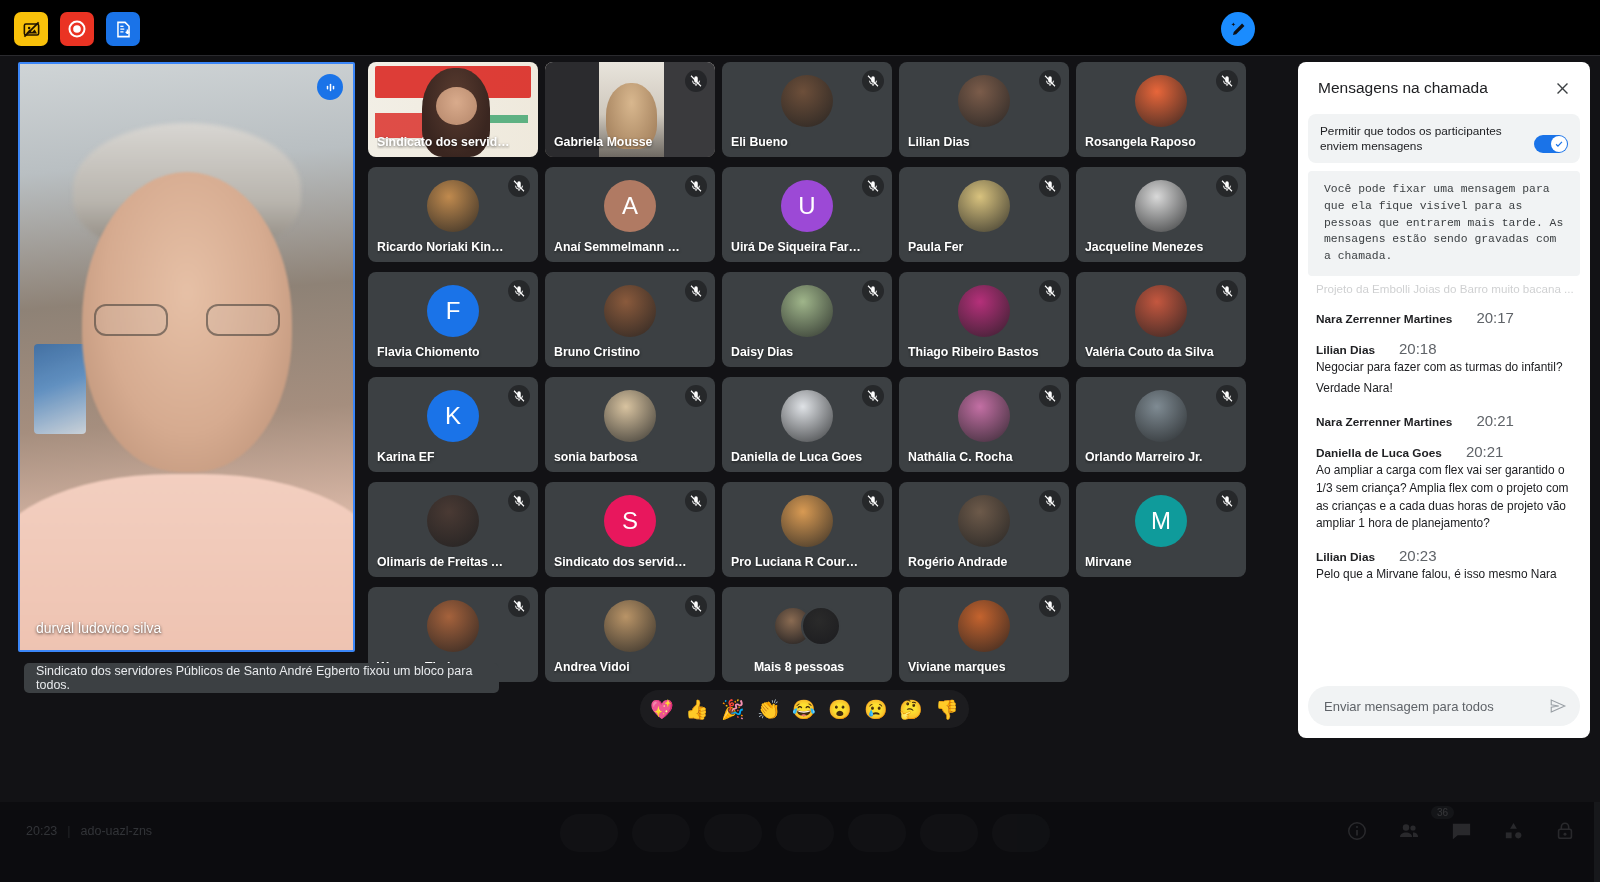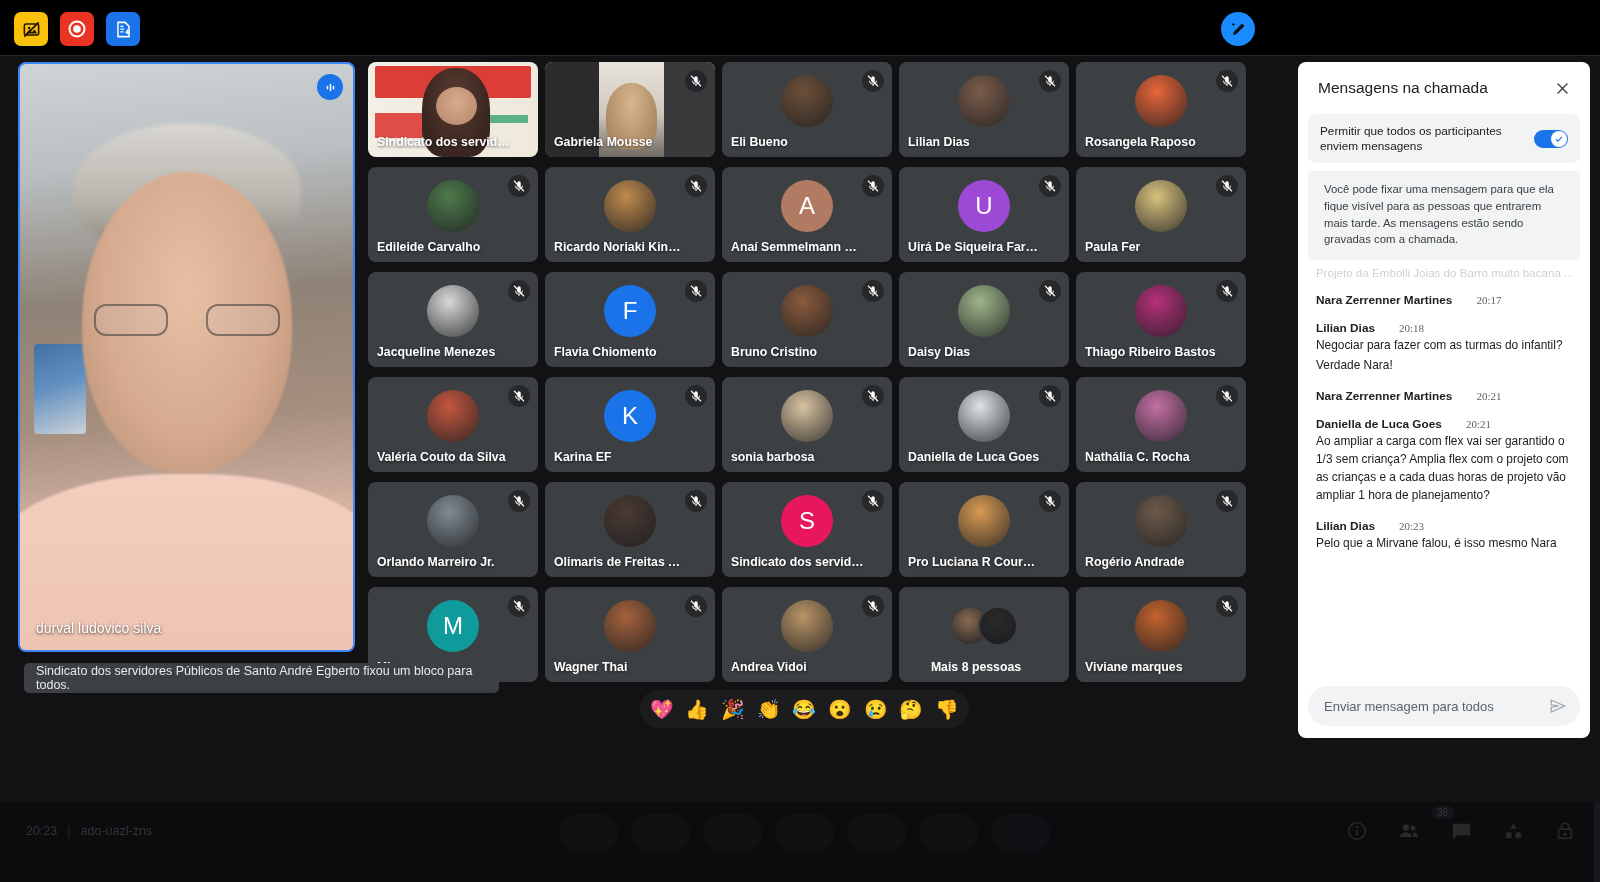--- a/index.html
+++ b/index.html
@@ -45,21 +45,21 @@
     position: absolute; right: 345px; top: 12px;
     width: 34px; height: 34px; border-radius: 50%;
     background: #1a8cff;
     display: flex; align-items: center; justify-content: center;
     cursor: pointer; z-index: 30;
   }
   
   .selfview {
     position: absolute; left: 18px; top: 62px;
     width: 337px; height: 590px;
-    border-radius: 8px; overflow: hidden;
+    border-radius: 2px; overflow: hidden;
     border: 2px solid #3b86f7;
     background: linear-gradient(175deg,#cfd4d6 0%,#b9bfc2 18%,#8e8276 40%,#a58e7e 60%,#d9b7a6 78%,#f0cdbd 100%);
   }
   .sv-face {
     position: absolute; left: 50%; top: 44%;
     transform: translate(-50%,-50%);
     width: 210px; height: 300px; border-radius: 50% 50% 46% 46%;
     background: radial-gradient(ellipse at 50% 40%, #e6c0a6 0%, #d6ab90 55%, #b78d73 100%);
     filter: blur(1.2px);
   }
@@ -207,57 +207,57 @@
   }
   .chat-close {
     width: 28px; height: 28px; border-radius: 50%;
     display: flex; align-items: center; justify-content: center;
     cursor: pointer; color: #3c4043;
   }
   .chat-toggle-row {
     margin: 0 10px 8px 10px;
     background: #f1f3f4; border-radius: 8px;
     padding: 10px 12px;
-    display: flex; align-items: center; gap: 10px;
+    display: flex; align-items: flex-end; gap: 10px;
   }
   .chat-toggle-label {
     flex: 1; color: #202124; font-size: 11.8px; line-height: 1.25;
   }
   .switch {
     width: 34px; height: 18px; border-radius: 9px;
     background: #1a73e8; position: relative; flex: 0 0 34px;
     cursor: pointer;
   }
   .switch .knob {
     position: absolute; right: 1px; top: 1px;
     width: 16px; height: 16px; border-radius: 50%;
     background: #fff;
     display: flex; align-items: center; justify-content: center;
   }
   .chat-notice {
     margin: 0 10px 4px 10px;
     background: #f1f3f4; border-radius: 4px;
     padding: 10px 14px 12px 16px;
-    color: #3c4043; font-size: 11.4px; line-height: 1.45;
+    color: #3c4043; font-size: 11.4px; line-height: 1.45; font-family: Liberation Mono, monospace;
   }
   .chat-scroll {
     flex: 1; overflow: hidden; position: relative;
     padding: 0 10px;
   }
   .msg-faded {
     color: #5f6368; font-size: 11.6px;
     white-space: nowrap; overflow: hidden;
     opacity: .30;
     padding: 0 8px;
     margin-top: 2px;
   }
   .msg { padding: 0 8px; margin-top: 14px; }
   .msg-head { display: flex; align-items: baseline; gap: 24px; }
   .msg-author { color: #202124; font-size: 11.8px; font-weight: 700; }
-  .msg-time   { color: #5f6368; font-size: 11px; font-family: Liberation Serif, serif; }
+  .msg-time   { color: #5f6368; font-size: 15px; }
   .msg-body   { color: #202124; font-size: 11.9px; line-height: 1.50; margin-top: 2px; }
   .msg-body + .msg-body { margin-top: 3px; }
   .chat-compose {
     flex: 0 0 52px;
     padding: 0 10px 12px 10px;
   }
   .compose-box {
     height: 40px; background: #f1f3f4; border-radius: 20px;
     display: flex; align-items: center;
     padding: 0 8px 0 16px;
@@ -440,32 +440,20 @@
         <div class="mic-off">
           <svg width="14" height="14" viewBox="0 0 24 24">
   <path d="M12 4a3 3 0 0 1 3 3v5a3 3 0 0 1-3 3 3 3 0 0 1-3-3V7a3 3 0 0 1 3-3z" fill="#fff"></path>
   <path d="M6 11.5a6 6 0 0 0 12 0" fill="none" stroke="#fff" stroke-width="1.7"></path>
   <line x1="12" y1="17.5" x2="12" y2="20.5" stroke="#fff" stroke-width="1.7"></line>
   <line x1="3.5" y1="3" x2="20.5" y2="21" stroke="#fff" stroke-width="1.9"></line>
 </svg>
         </div>
       </div>
       <div class="tile">
-        <div class="avatar" style="background: radial-gradient(circle at 42% 32%, rgb(78, 122, 74) 0%, rgba(0, 0, 0, 0.55) 120%);"></div>
-        <div class="t-name">Edileide Carvalho</div>
-        <div class="mic-off">
-          <svg width="14" height="14" viewBox="0 0 24 24">
-  <path d="M12 4a3 3 0 0 1 3 3v5a3 3 0 0 1-3 3 3 3 0 0 1-3-3V7a3 3 0 0 1 3-3z" fill="#fff"></path>
-  <path d="M6 11.5a6 6 0 0 0 12 0" fill="none" stroke="#fff" stroke-width="1.7"></path>
-  <line x1="12" y1="17.5" x2="12" y2="20.5" stroke="#fff" stroke-width="1.7"></line>
-  <line x1="3.5" y1="3" x2="20.5" y2="21" stroke="#fff" stroke-width="1.9"></line>
-</svg>
-        </div>
-      </div>
-      <div class="tile">
         <div class="avatar" style="background: radial-gradient(circle at 42% 32%, rgb(192, 138, 78) 0%, rgba(0, 0, 0, 0.55) 120%);"></div>
         <div class="t-name">Ricardo Noriaki Kinoshta</div>
         <div class="mic-off">
           <svg width="14" height="14" viewBox="0 0 24 24">
   <path d="M12 4a3 3 0 0 1 3 3v5a3 3 0 0 1-3 3 3 3 0 0 1-3-3V7a3 3 0 0 1 3-3z" fill="#fff"></path>
   <path d="M6 11.5a6 6 0 0 0 12 0" fill="none" stroke="#fff" stroke-width="1.7"></path>
   <line x1="12" y1="17.5" x2="12" y2="20.5" stroke="#fff" stroke-width="1.7"></line>
   <line x1="3.5" y1="3" x2="20.5" y2="21" stroke="#fff" stroke-width="1.9"></line>
 </svg>
         </div>

